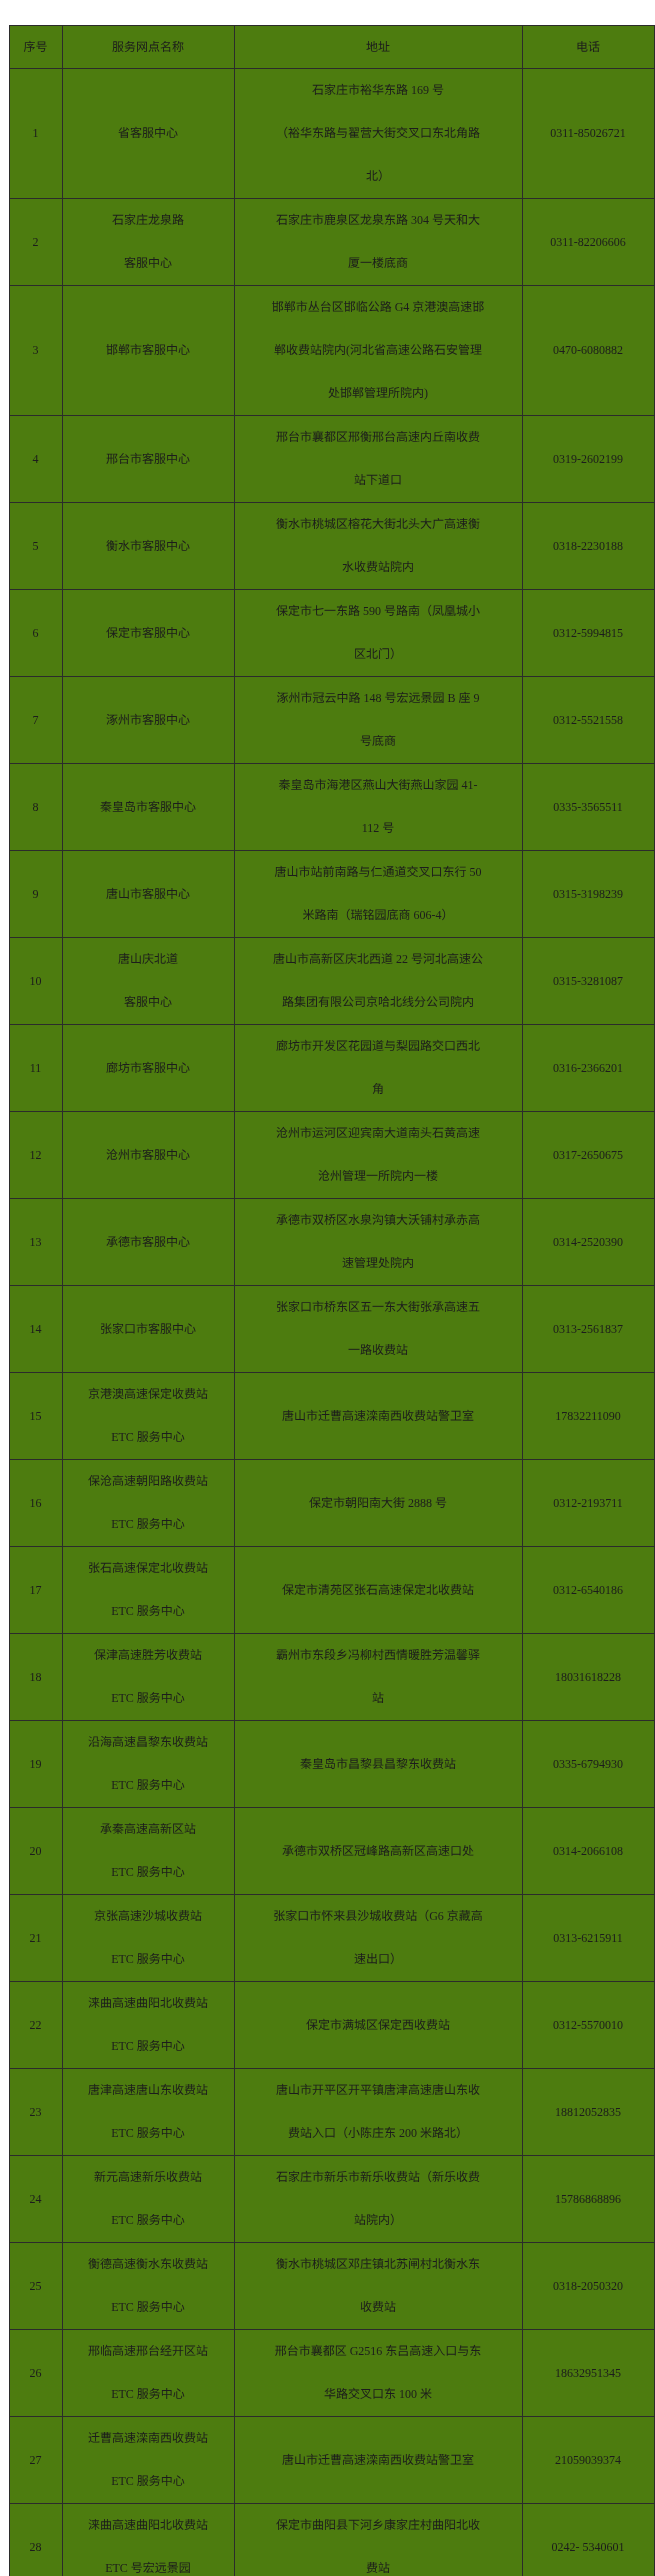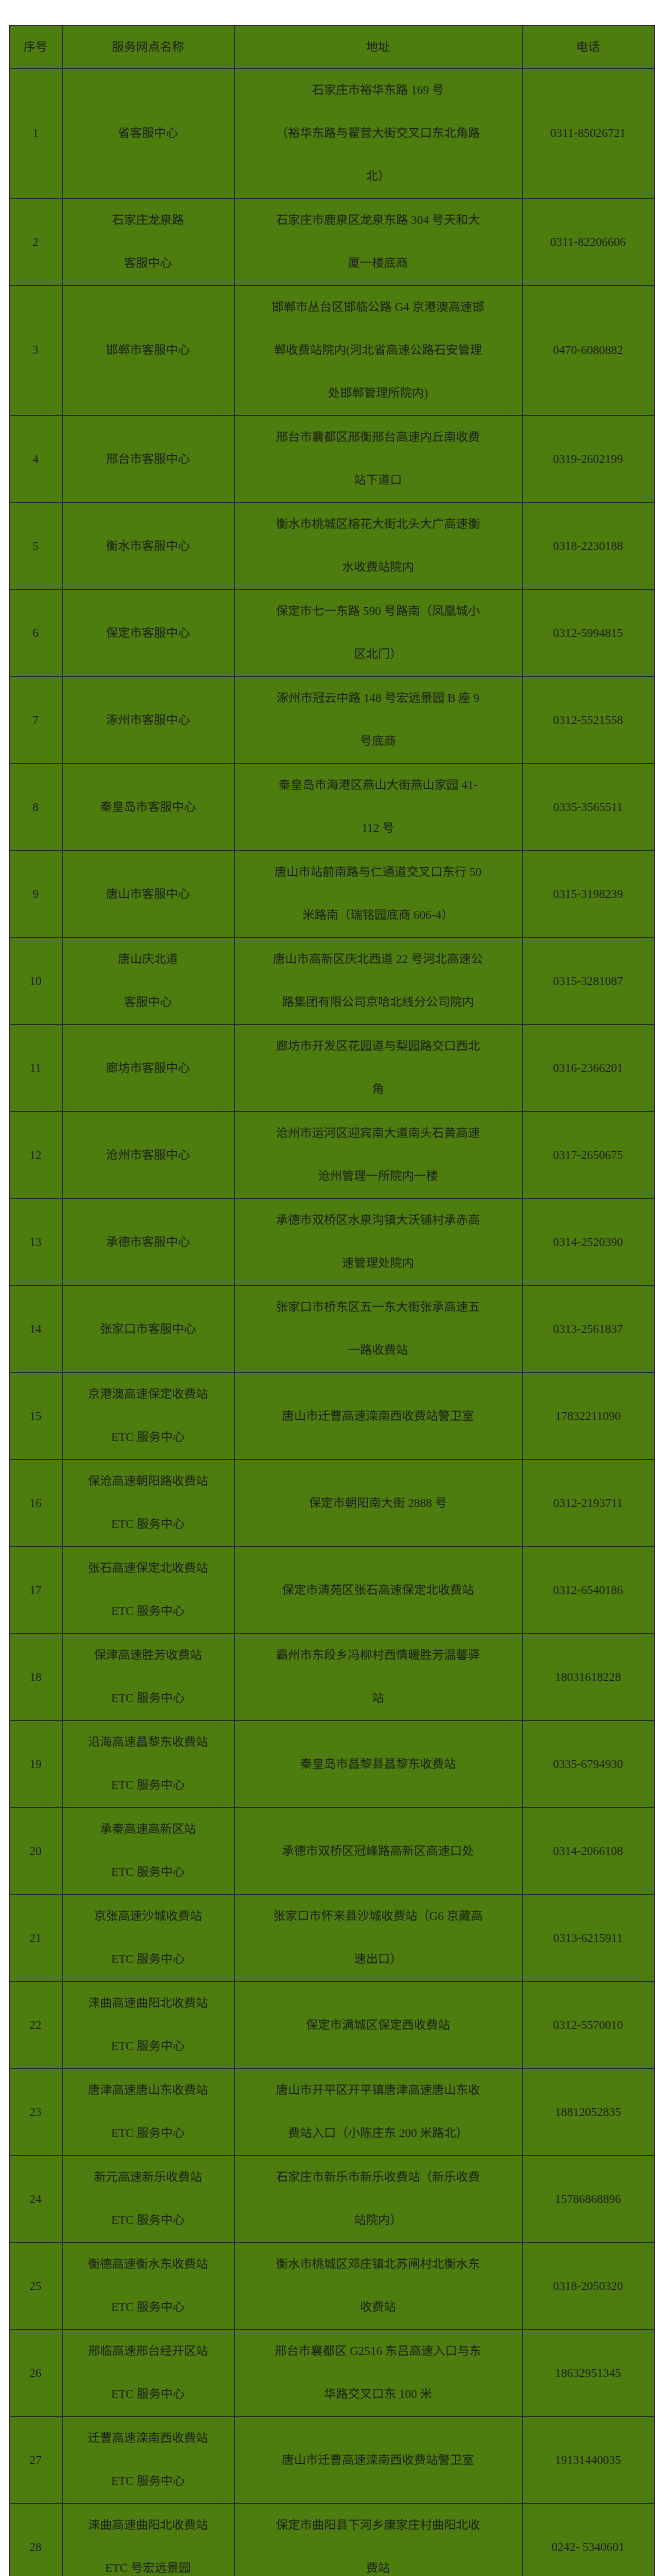--- a/index.html
+++ b/index.html
@@ -255,21 +255,21 @@
 ETC 服务中心</td>
     <td>邢台市襄都区 G2516 东吕高速入口与东
 华路交叉口东 100 米</td>
     <td>18632951345</td>
   </tr>
         <tr>
     <td>27</td>
     <td>迁曹高速滦南西收费站
 ETC 服务中心</td>
     <td>唐山市迁曹高速滦南西收费站警卫室</td>
-    <td>19131440035</td>
+    <td>21059039374</td>
   </tr>
         <tr>
     <td>28</td>
     <td>涞曲高速曲阳北收费站
 ETC 号宏远景园</td>
     <td>保定市曲阳县下河乡康家庄村曲阳北收
 费站</td>
     <td>0242- 5340601</td>
   </tr>
       </tbody>

